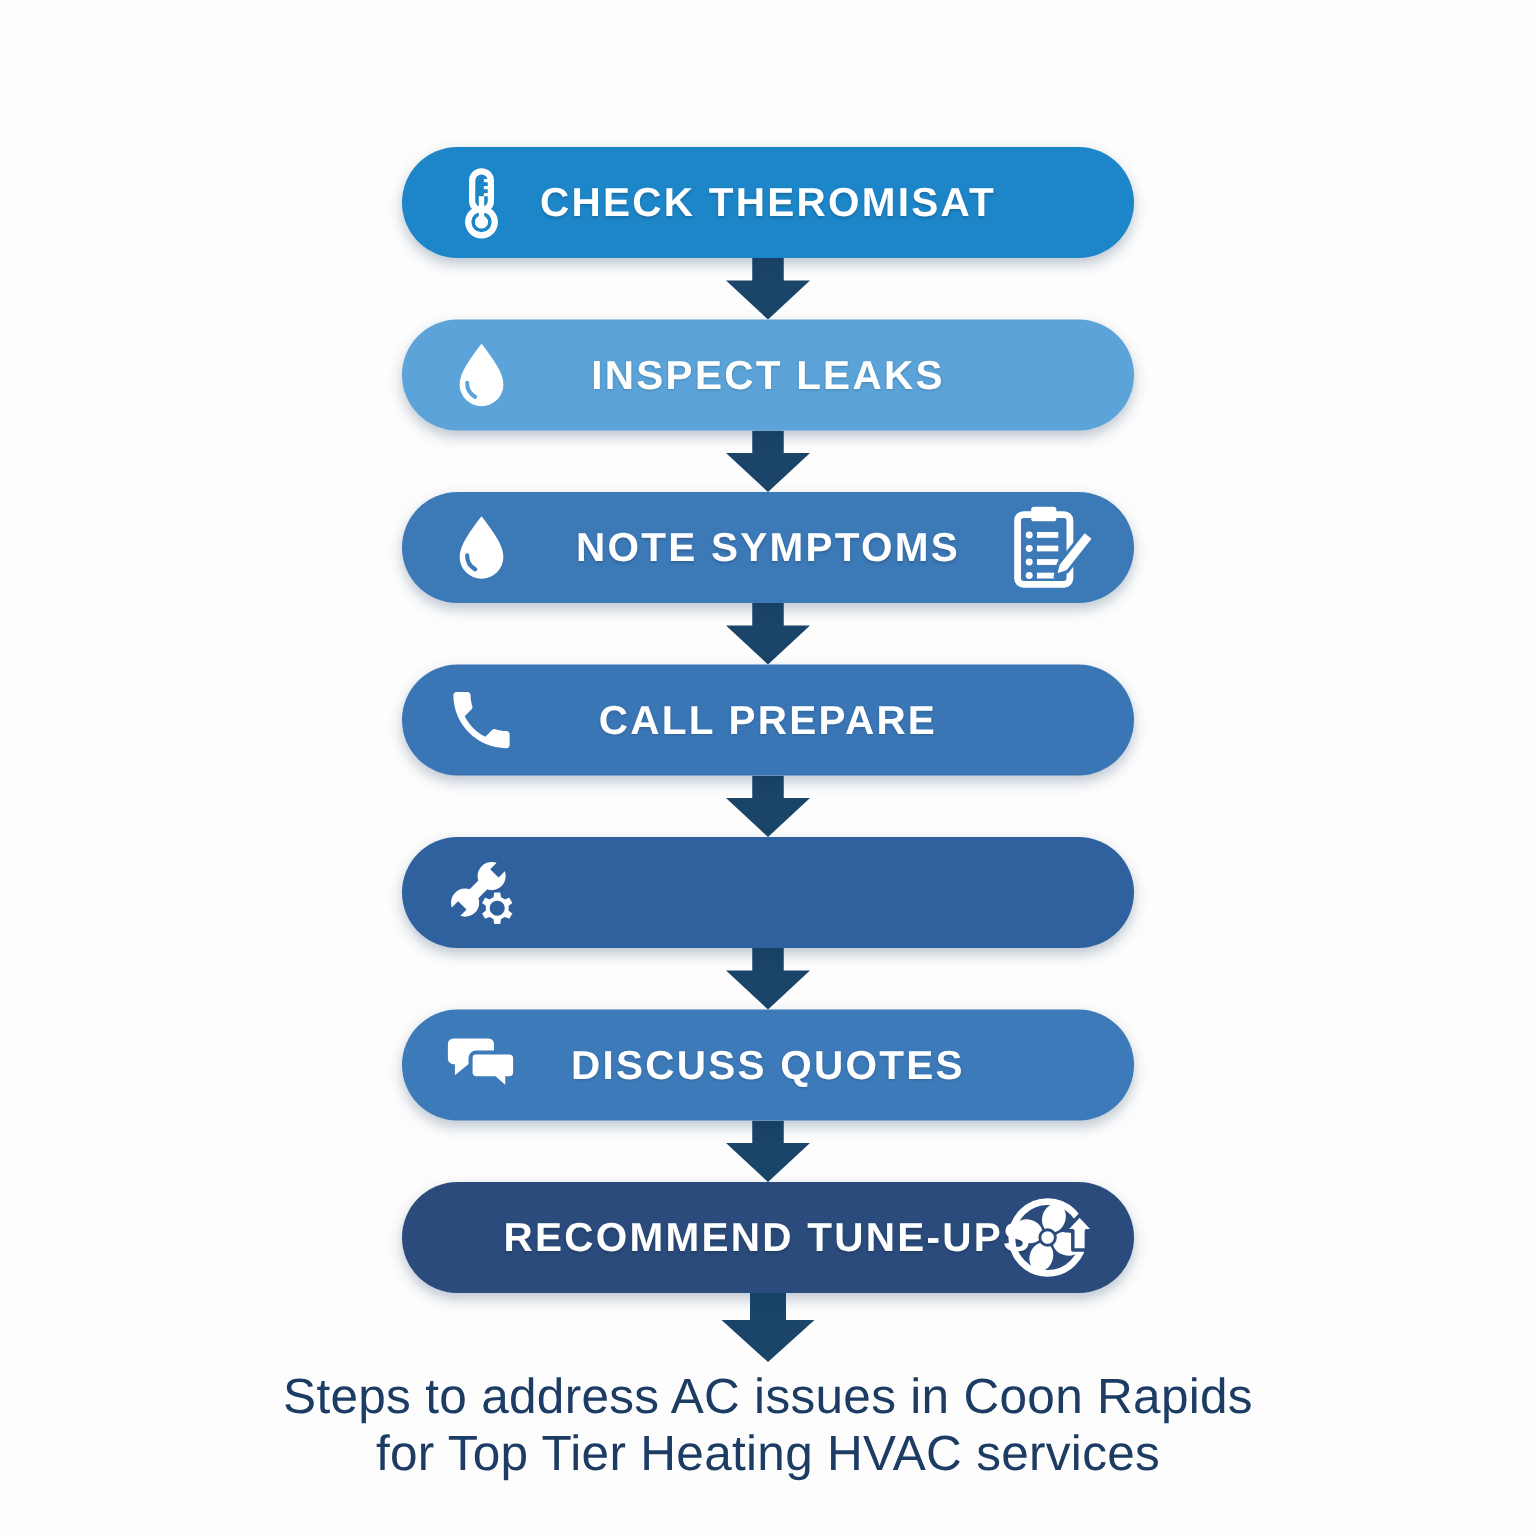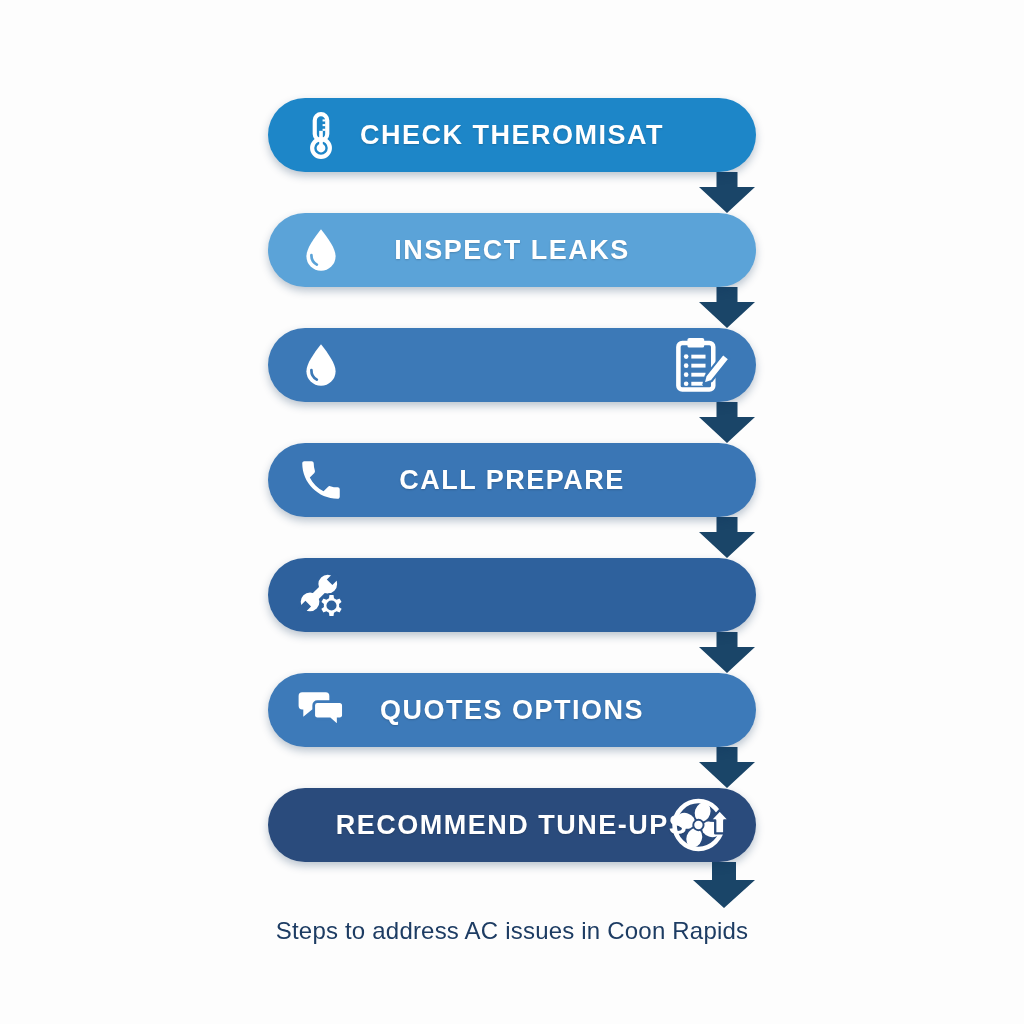--- a/index.html
+++ b/index.html
@@ -13,21 +13,21 @@
     width: 1024px; height: 1024px;
     background: #fdfdfd;
     overflow: hidden;
   }
   .flow {
     position: absolute;
     top: 98px; left: 268px;
     width: 488px;
     display: flex;
     flex-direction: column;
-    align-items: flex-end;
+    align-items: center;
   }
   .bar {
     width: 488px; height: 74px;
     border-radius: 37px;
     position: relative;
     display: flex;
     align-items: center;
     justify-content: center;
     box-shadow: 0 4px 9px rgba(15,50,90,0.28);
   }
@@ -58,21 +58,21 @@
     display: flex;
     align-items: flex-start;
     justify-content: center;
   }
   .arrow svg { display: block; }
   .caption {
     position: absolute;
     top: 912px; left: 0;
     width: 1024px;
     text-align: center;
-    font-size: 24px;
+    font-size: 33px;
     line-height: 38px;
     font-weight: 400;
     letter-spacing: 0.2px;
   }
 </style>
 </head>
 <body>
 
 <div class="canvas" style="background: rgb(253, 253, 253);">
   <div class="flow" id="flow">
@@ -111,20 +111,21 @@
           <path d="M18.5 0H39.5V15H57L29 41L1 15H18.5Z" fill="#1a4568"></path>
         </svg>
       </div>
       <div class="bar" style="background: rgb(60, 121, 183);">
     <span class="icon icon-left" style="color: rgb(60, 121, 183);">
           <svg viewBox="0 0 48 48">
             <path d="M24 4C17 13 10 22.5 10 30a14 14 0 0 0 28 0c0-7.5-7-17-14-26z" fill="#fff"></path>
             <path d="M14.8 29a10 10 0 0 0 5.2 9" fill="none" stroke="currentColor" stroke-width="2.6" stroke-linecap="round"></path>
           </svg>
         </span>
+    <span class="bar-label">NOTE SYMPTOMS</span>
     <span class="icon icon-right" style="color: rgb(60, 121, 183);">
           <svg viewBox="0 0 48 48">
             <rect x="6.5" y="7" width="27" height="36" rx="3" fill="none" stroke="#fff" stroke-width="3.5"></rect>
             <rect x="13.5" y="3" width="13" height="7.5" rx="1.5" fill="#fff"></rect>
             <circle cx="12.5" cy="17.5" r="1.8" fill="#fff"></circle>
             <rect x="16.5" y="16" width="11" height="3" fill="#fff"></rect>
             <circle cx="12.5" cy="24.5" r="1.8" fill="#fff"></circle>
             <rect x="16.5" y="23" width="11" height="3" fill="#fff"></rect>
             <circle cx="12.5" cy="31.5" r="1.8" fill="#fff"></circle>
             <rect x="16.5" y="30" width="11" height="3" fill="#fff"></rect>
@@ -175,21 +176,21 @@
           <path d="M18.5 0H39.5V15H57L29 41L1 15H18.5Z" fill="#1a4568"></path>
         </svg>
       </div>
       <div class="bar" style="background: rgb(61, 122, 185);">
     <span class="icon icon-left" style="color: rgb(61, 122, 185);">
           <svg viewBox="0 0 48 48">
             <path d="M6 7h22.5a3.5 3.5 0 0 1 3.5 3.5V20a3.5 3.5 0 0 1-3.5 3.5H15.5L7 30.5v-7H6A3.5 3.5 0 0 1 2.5 20v-9.5A3.5 3.5 0 0 1 6 7z" fill="#fff"></path>
             <path d="M20.5 16H42a3.5 3.5 0 0 1 3.5 3.5V29A3.5 3.5 0 0 1 42 32.5h-1.5v7l-8-7h-12A3.5 3.5 0 0 1 17 29v-9.5a3.5 3.5 0 0 1 3.5-3.5z" fill="#fff" stroke="currentColor" stroke-width="2.6"></path>
           </svg>
         </span>
-    <span class="bar-label">QUOTES OPTIONS</span>
+    <span class="bar-label">DISCUSS QUOTES</span>
 
   </div>
       <div class="arrow">
         <svg width="58" height="41" viewBox="0 0 58 41">
           <path d="M18.5 0H39.5V15H57L29 41L1 15H18.5Z" fill="#1a4568"></path>
         </svg>
       </div>
       <div class="bar" style="background: rgb(42, 75, 124);">
 
     <span class="bar-label">RECOMMEND TUNE-UPS</span>
@@ -208,14 +209,15 @@
         </span>
   </div>
       <div class="arrow" style="height: 46px;">
         <svg width="64" height="46" viewBox="0 0 64 46">
           <path d="M20 0H44V18H63L32 46L1 18H20Z" fill="#1a4568"></path>
         </svg>
       </div>
     </div>
   <div class="caption" style="color: rgb(29, 60, 99);">
     <div>Steps to address AC issues in Coon Rapids</div>
+    <div>for Top Tier Heating HVAC services</div>
   </div>
 </div>
 
 </body></html>

